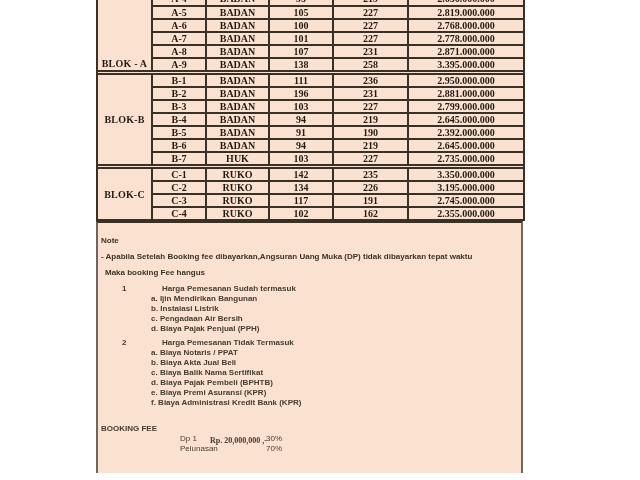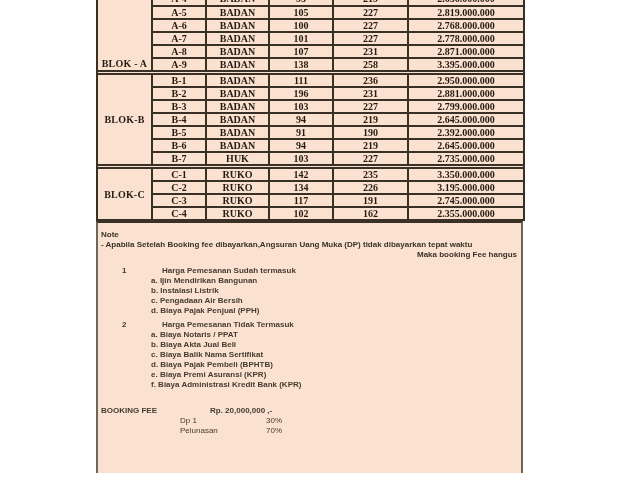--- a/index.html
+++ b/index.html
@@ -28,31 +28,31 @@
 
   
   .note-box{
     box-sizing:border-box;width:427px;height:252px;
     background:#fbe1d0;
     border-left:2px solid #6e675e;border-right:2px solid #6e675e;
     border-top:2px solid #3a3126;
     padding:7px 4px 0 3px;
     font-size:8px;line-height:10px;color:#453c2f;
   }
-  .b{font-weight:bold;color:#3b3226;}
-  .maka{padding-left:4px;text-align:right;}
+  .b{font-weight:bold;color:#3b3226;margin-top:6px;}
+  .maka{padding-left:4px;}
   .gap6{height:6px;}
   .gap4{height:4px;}
   .sec-head{display:flex;margin-left:21px;}
   .sec-num{width:40px;font-weight:bold;}
   .sec-heading{font-weight:bold;}
   .sec-item{margin-left:50px;font-weight:bold;}
   .pay-title{font-weight:bold;margin-top:6px;}
   .fee-row{position:relative;font-weight:bold;margin-top:16px;}
-  .fee-value{position:absolute;left:109px;top:0;}
+  .fee-value{position:absolute;left:109px;top:12px;font-family:Liberation Serif, serif;}
   .method-head{font-weight:bold;margin-left:51px;margin-top:5px;}
   .pay-row{position:relative;margin-left:79px;}
   .pay-value{position:absolute;left:86px;top:0;}
 </style>
 </head>
 <body>
 
 <div class="page">
   <div class="sheet">
 

